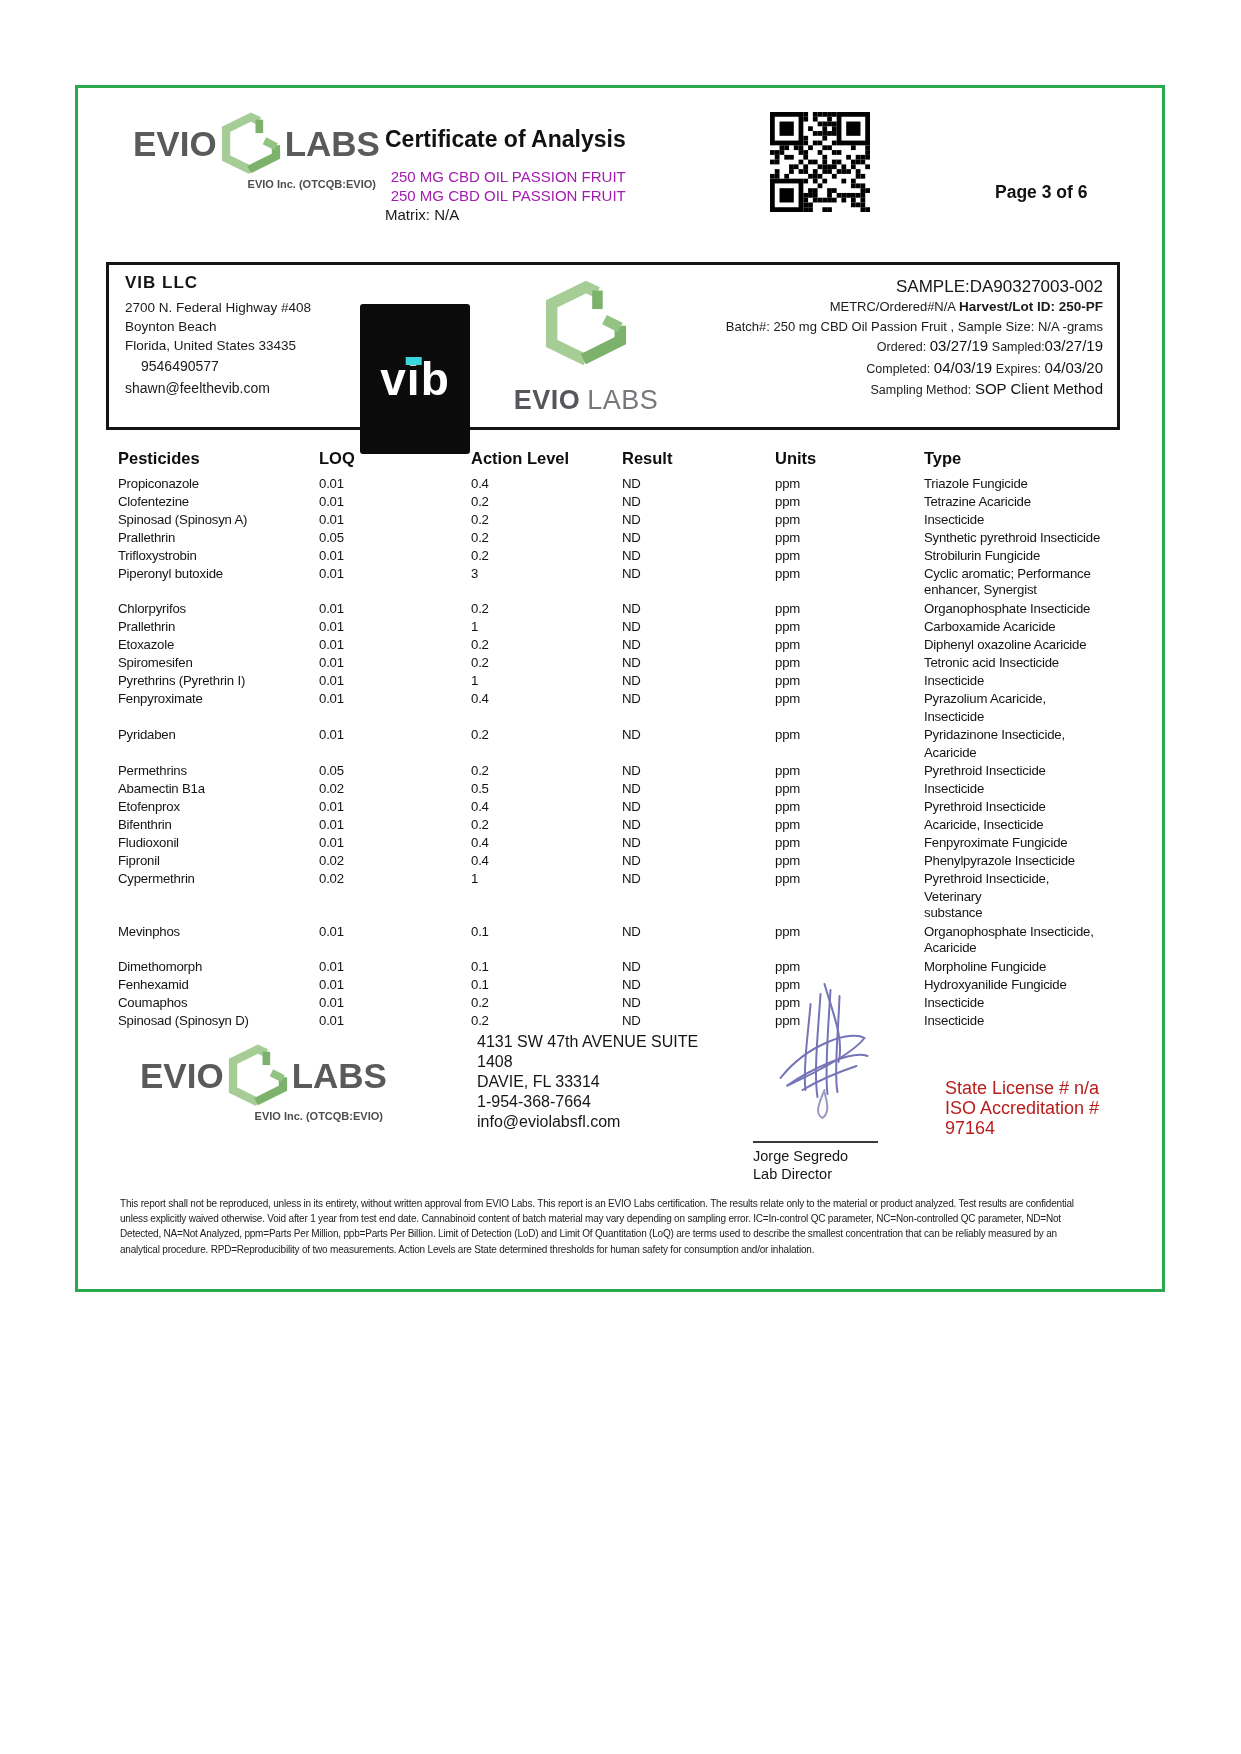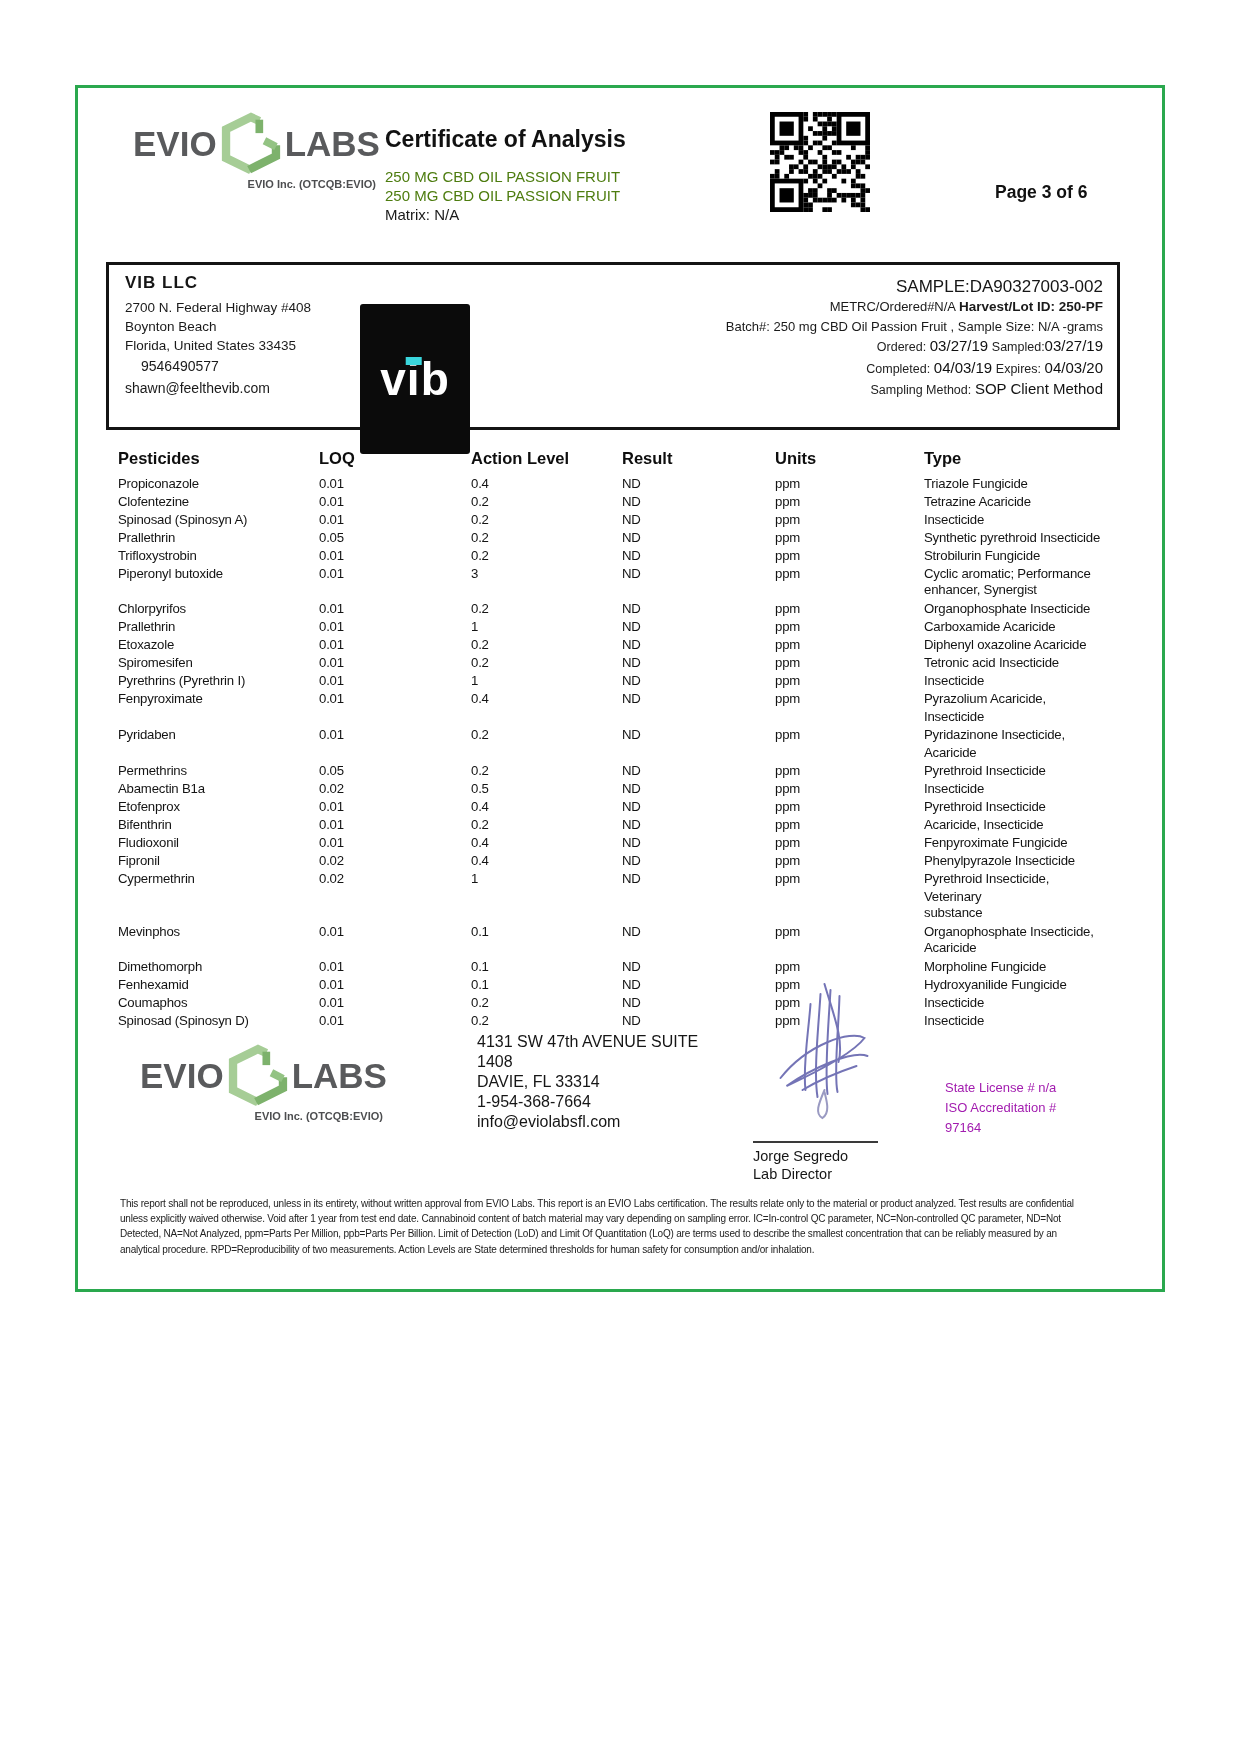--- a/index.html
+++ b/index.html
@@ -12,21 +12,21 @@
   
   .evio-logo-row { display:flex; align-items:center; }
   .evio-word { font-size:35px; font-weight:bold; color:#595a5c; letter-spacing:0px; }
   .cube-svg { width:64px; height:68px; margin:0 2px; }
   .logo-tagline { font-size:11px; font-weight:bold; color:#4d4e50; text-align:right; margin-top:0px; padding-right:4px; }
 
   
   .header-logo { position:absolute; left:133px; top:110px; }
   .title-block { position:absolute; left:385px; top:126px; }
   .coa-title { font-size:23px; font-weight:bold; color:#111; }
-  .product-line { font-size:15px; color:#4d7c0f; line-height:19px; }
+  .product-line { font-size:15px; color:#a21caf; line-height:19px;text-align:right; }
   .product-line.first { margin-top:14px; }
   .matrix-line { font-size:15px; color:#1a1a1a; line-height:19px; }
   .qr-box { position:absolute; left:770px; top:112px; width:100px; height:100px; }
   .page-label { position:absolute; left:995px; top:182px; font-size:17.5px; font-weight:bold; color:#111; }
 
   
   .info-box { position:absolute; left:106px; top:262px; width:1014px; height:168px;
               border:3px solid #141414; background:#fff; }
   .client-block { position:absolute; left:16px; top:8px; }
   .client-name { font-size:17px; font-weight:bold; letter-spacing:1px; margin-bottom:5px; }
@@ -59,21 +59,21 @@
   .prow { font-size:13.2px; color:#141414; line-height:18px; }
   .pcell { padding-right:6px; }
   .tcell .t2 { line-height:13px; padding-bottom:4px; }
 
   
   .footer-logo { position:absolute; left:140px; top:1042px; }
   .footer-address { position:absolute; left:477px; top:1032px; font-size:16px; line-height:20px; color:#161616; }
   .signature-svg { position:absolute; left:770px; top:982px; width:115px; height:140px; }
   .sig-line { position:absolute; left:753px; top:1141px; width:125px; height:2px; background:#3a3a3a; }
   .signatory { position:absolute; left:753px; top:1147px; font-size:14.5px; line-height:18px; color:#161616; }
-  .license-block { position:absolute; left:945px; top:1078px; font-size:13px; line-height:20px; color:#a21caf; }
+  .license-block { position:absolute; left:945px; top:1078px; font-size:18px; line-height:20px; color:#b91c1c; }
 
   .disclaimer { position:absolute; left:120px; top:1196px; width:962px; font-size:10px;
                 line-height:15.2px; color:#222; letter-spacing:-0.2px; }
 </style>
 </head>
 <body>
 
 <div class="page">
   <div class="green-frame"></div>
 
@@ -260,20 +260,31 @@
       <div class="client-line">Boynton Beach</div>
       <div class="client-line">Florida, United States 33435</div>
       <div class="client-line client-phone">9546490577</div>
       <div class="client-line client-email">shawn@feelthevib.com</div>
     </div>
 
     <div class="vib-logo">
       <span class="vib-text"><span>vib</span><span class="vib-bar"></span></span>
     </div>
 
+    <div class="center-logo">
+      <svg class="center-cube" viewBox="0 0 100 100">
+        <path d="M63,14 L50,8 L11,27 L11,72 L50,91" stroke="#a6cd96" stroke-width="13" fill="none"></path>
+        <path d="M47,90 L89,69 L89,52" stroke="#7db26c" stroke-width="13" fill="none"></path>
+        <path d="M63,12 L63,33" stroke="#7db26c" stroke-width="12" fill="none"></path>
+        <path d="M89,54 L71,45" stroke="#93c383" stroke-width="12" fill="none"></path>
+      </svg>
+      <div class="center-name">
+        <span class="ev">EVIO</span><span class="lb">LABS</span>
+      </div>
+    </div>
 
     <div class="sample-block">
       <div class="sample-id-line">SAMPLE:DA90327003-002</div>
       <div class="sample-line">
         <span>METRC/Ordered#N/A</span>
         <b>Harvest/Lot ID: 250-PF</b>
       </div>
       <div class="sample-line">Batch#: 250 mg CBD Oil Passion Fruit , Sample Size: N/A -grams</div>
       <div class="sample-line">
         <span class="slabel">Ordered:</span>

